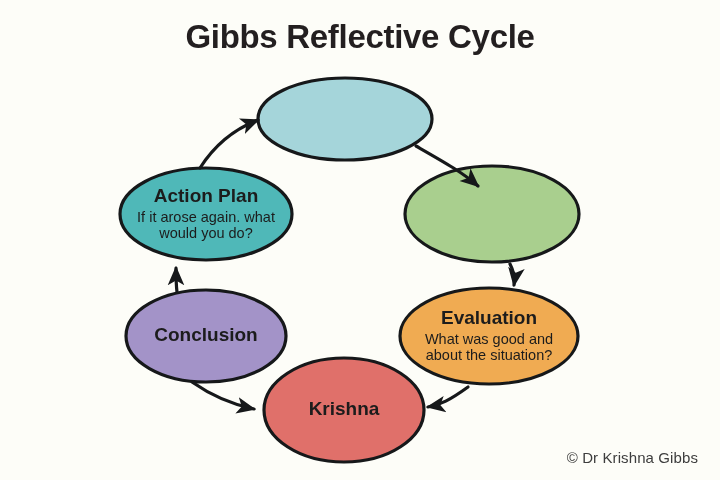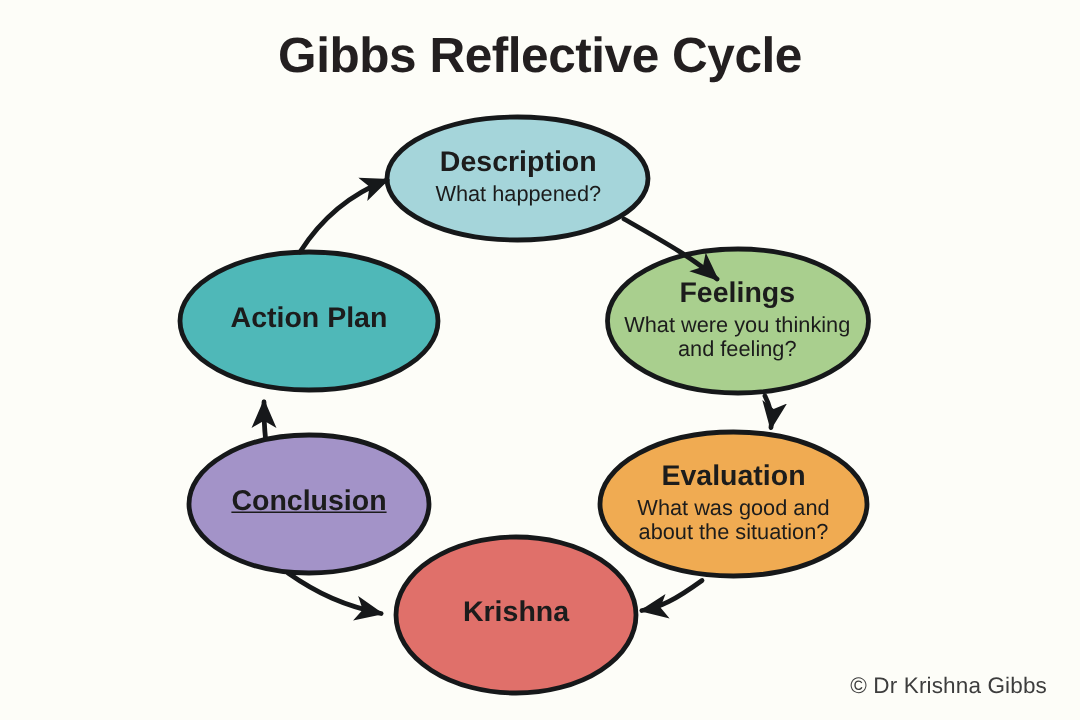--- a/index.html
+++ b/index.html
@@ -56,21 +56,21 @@
   .node-sub {
     font-size: 14.5px;
     font-weight: normal;
     line-height: 1.14;
     padding: 0 6px;
   }
   #node-description { left: 258px; top: 78px;  width: 175px; height: 82px; }
   #node-feelings    { left: 404px; top: 166px; width: 175px; height: 96px; }
   #node-evaluation  { left: 400px; top: 288px; width: 178px; height: 96px; }
   #node-analysis    { left: 264px; top: 358px; width: 160px; height: 104px; }
-  #node-conclusion  { left: 126px; top: 290px; width: 160px; height: 92px; text-decoration: underline; }
+  #node-conclusion  { left: 126px; top: 290px; width: 160px; height: 92px; }
   #node-actionplan  { left: 120px; top: 168px; width: 172px; height: 92px; }
 
   #credit {
     position: absolute;
     right: 22px;
     bottom: 14px;
     font-size: 15px;
     color: #3d3d3d;
     letter-spacing: 0.1px;
   }
@@ -107,42 +107,35 @@
 
     <path d="M468,387 C450,400 440,405 428,407" fill="none" stroke="#16181a" stroke-width="3.2" stroke-linecap="round" marker-end="url(#arrowhead)"></path>
 
     <path d="M192,382 C212,396 230,404 254,409" fill="none" stroke="#16181a" stroke-width="3.2" stroke-linecap="round" marker-end="url(#arrowhead)"></path>
 
     <path d="M177,292 C176,284 176,276 176,268" fill="none" stroke="#16181a" stroke-width="3.2" stroke-linecap="round" marker-end="url(#arrowhead)"></path>
 
     <path d="M200,168 C214,146 232,130 258,120" fill="none" stroke="#16181a" stroke-width="3.2" stroke-linecap="round" marker-end="url(#arrowhead)"></path>
   </svg>
 
-  <div class="node-group" id="node-description">
-    <div class="node-title">Description</div>
-    <div class="node-sub">What happened?</div>
-  </div>
 
-  <div class="node-group" id="node-feelings">
-    <div class="node-title">Feelings</div>
-    <div class="node-sub">What were you thinking and feeling?</div>
-  </div>
 
   <div class="node-group" id="node-evaluation">
     <div class="node-title">Evaluation</div>
     <div class="node-sub">What was good and about the situation?</div>
   </div>
 
   <div class="node-group" id="node-analysis">
     <div class="node-title">Krishna</div>
   </div>
 
   <div class="node-group" id="node-conclusion">
     <div class="node-title">Conclusion</div>
   </div>
 
   <div class="node-group" id="node-actionplan">
     <div class="node-title">Action Plan</div>
+    <div class="node-sub">If it arose again. what would you do?</div>
   </div>
 
   <div id="credit">© Dr Krishna Gibbs</div>
 
 </div>
 
 </body></html>

